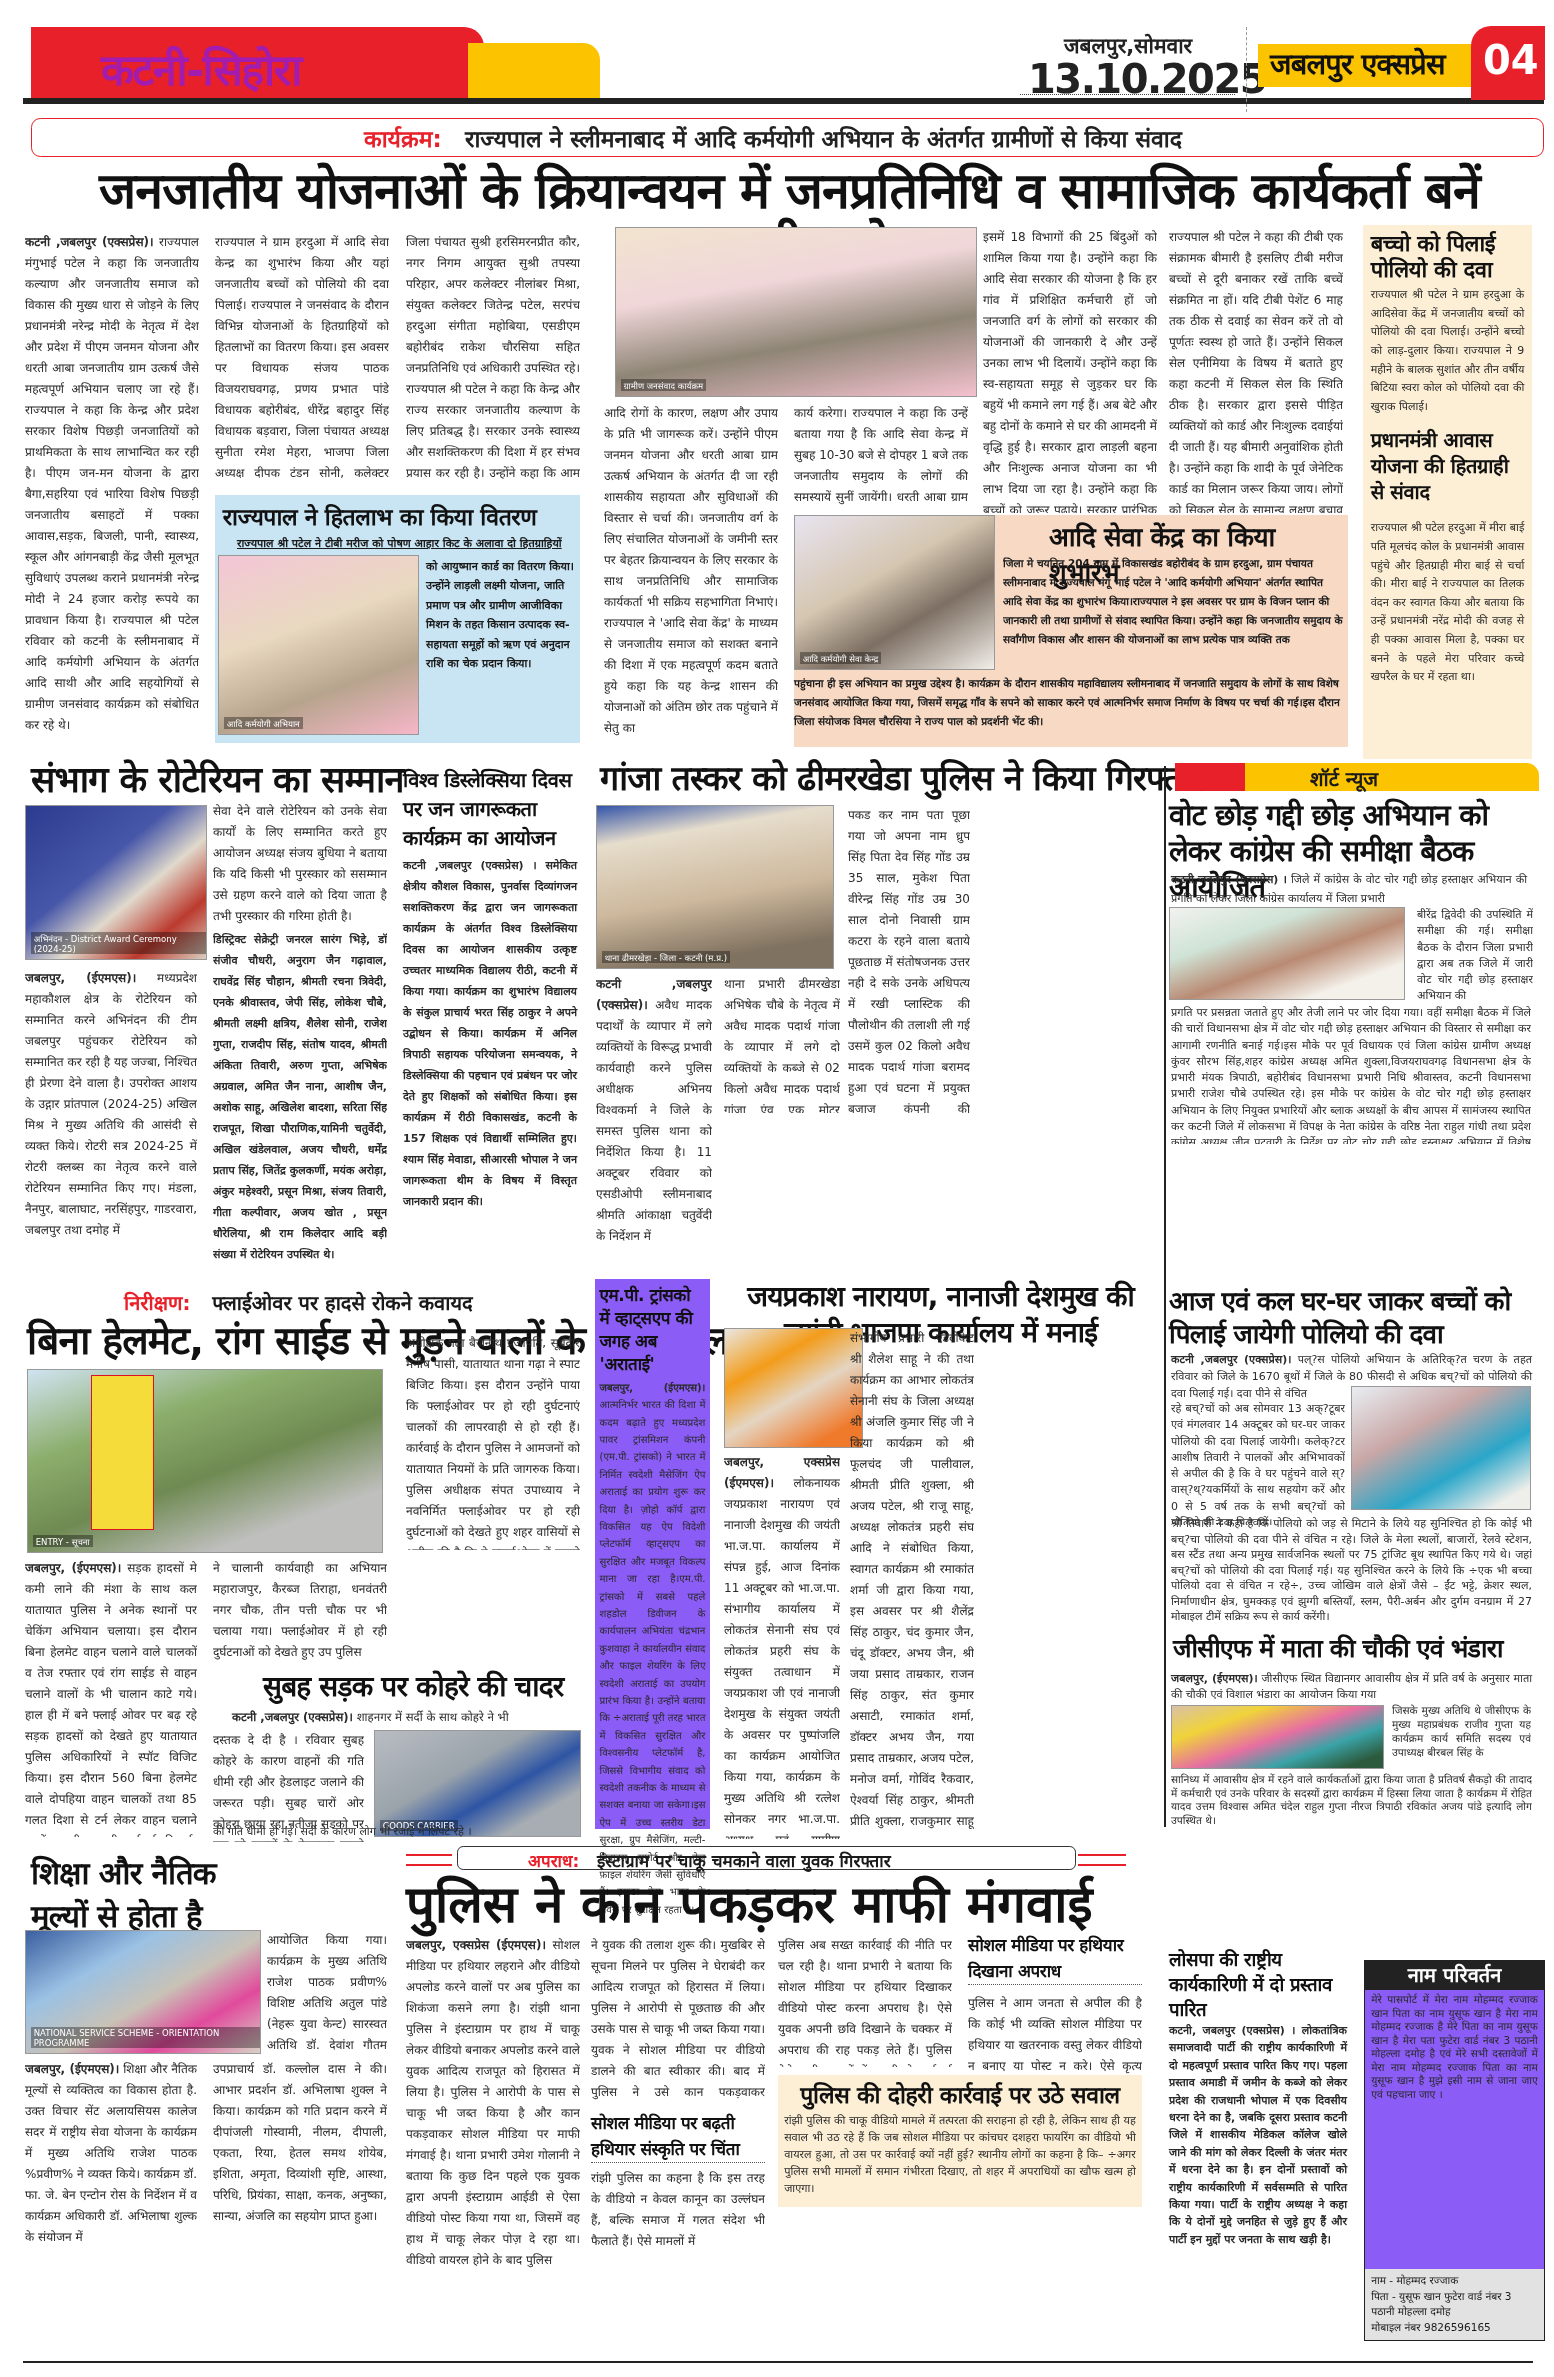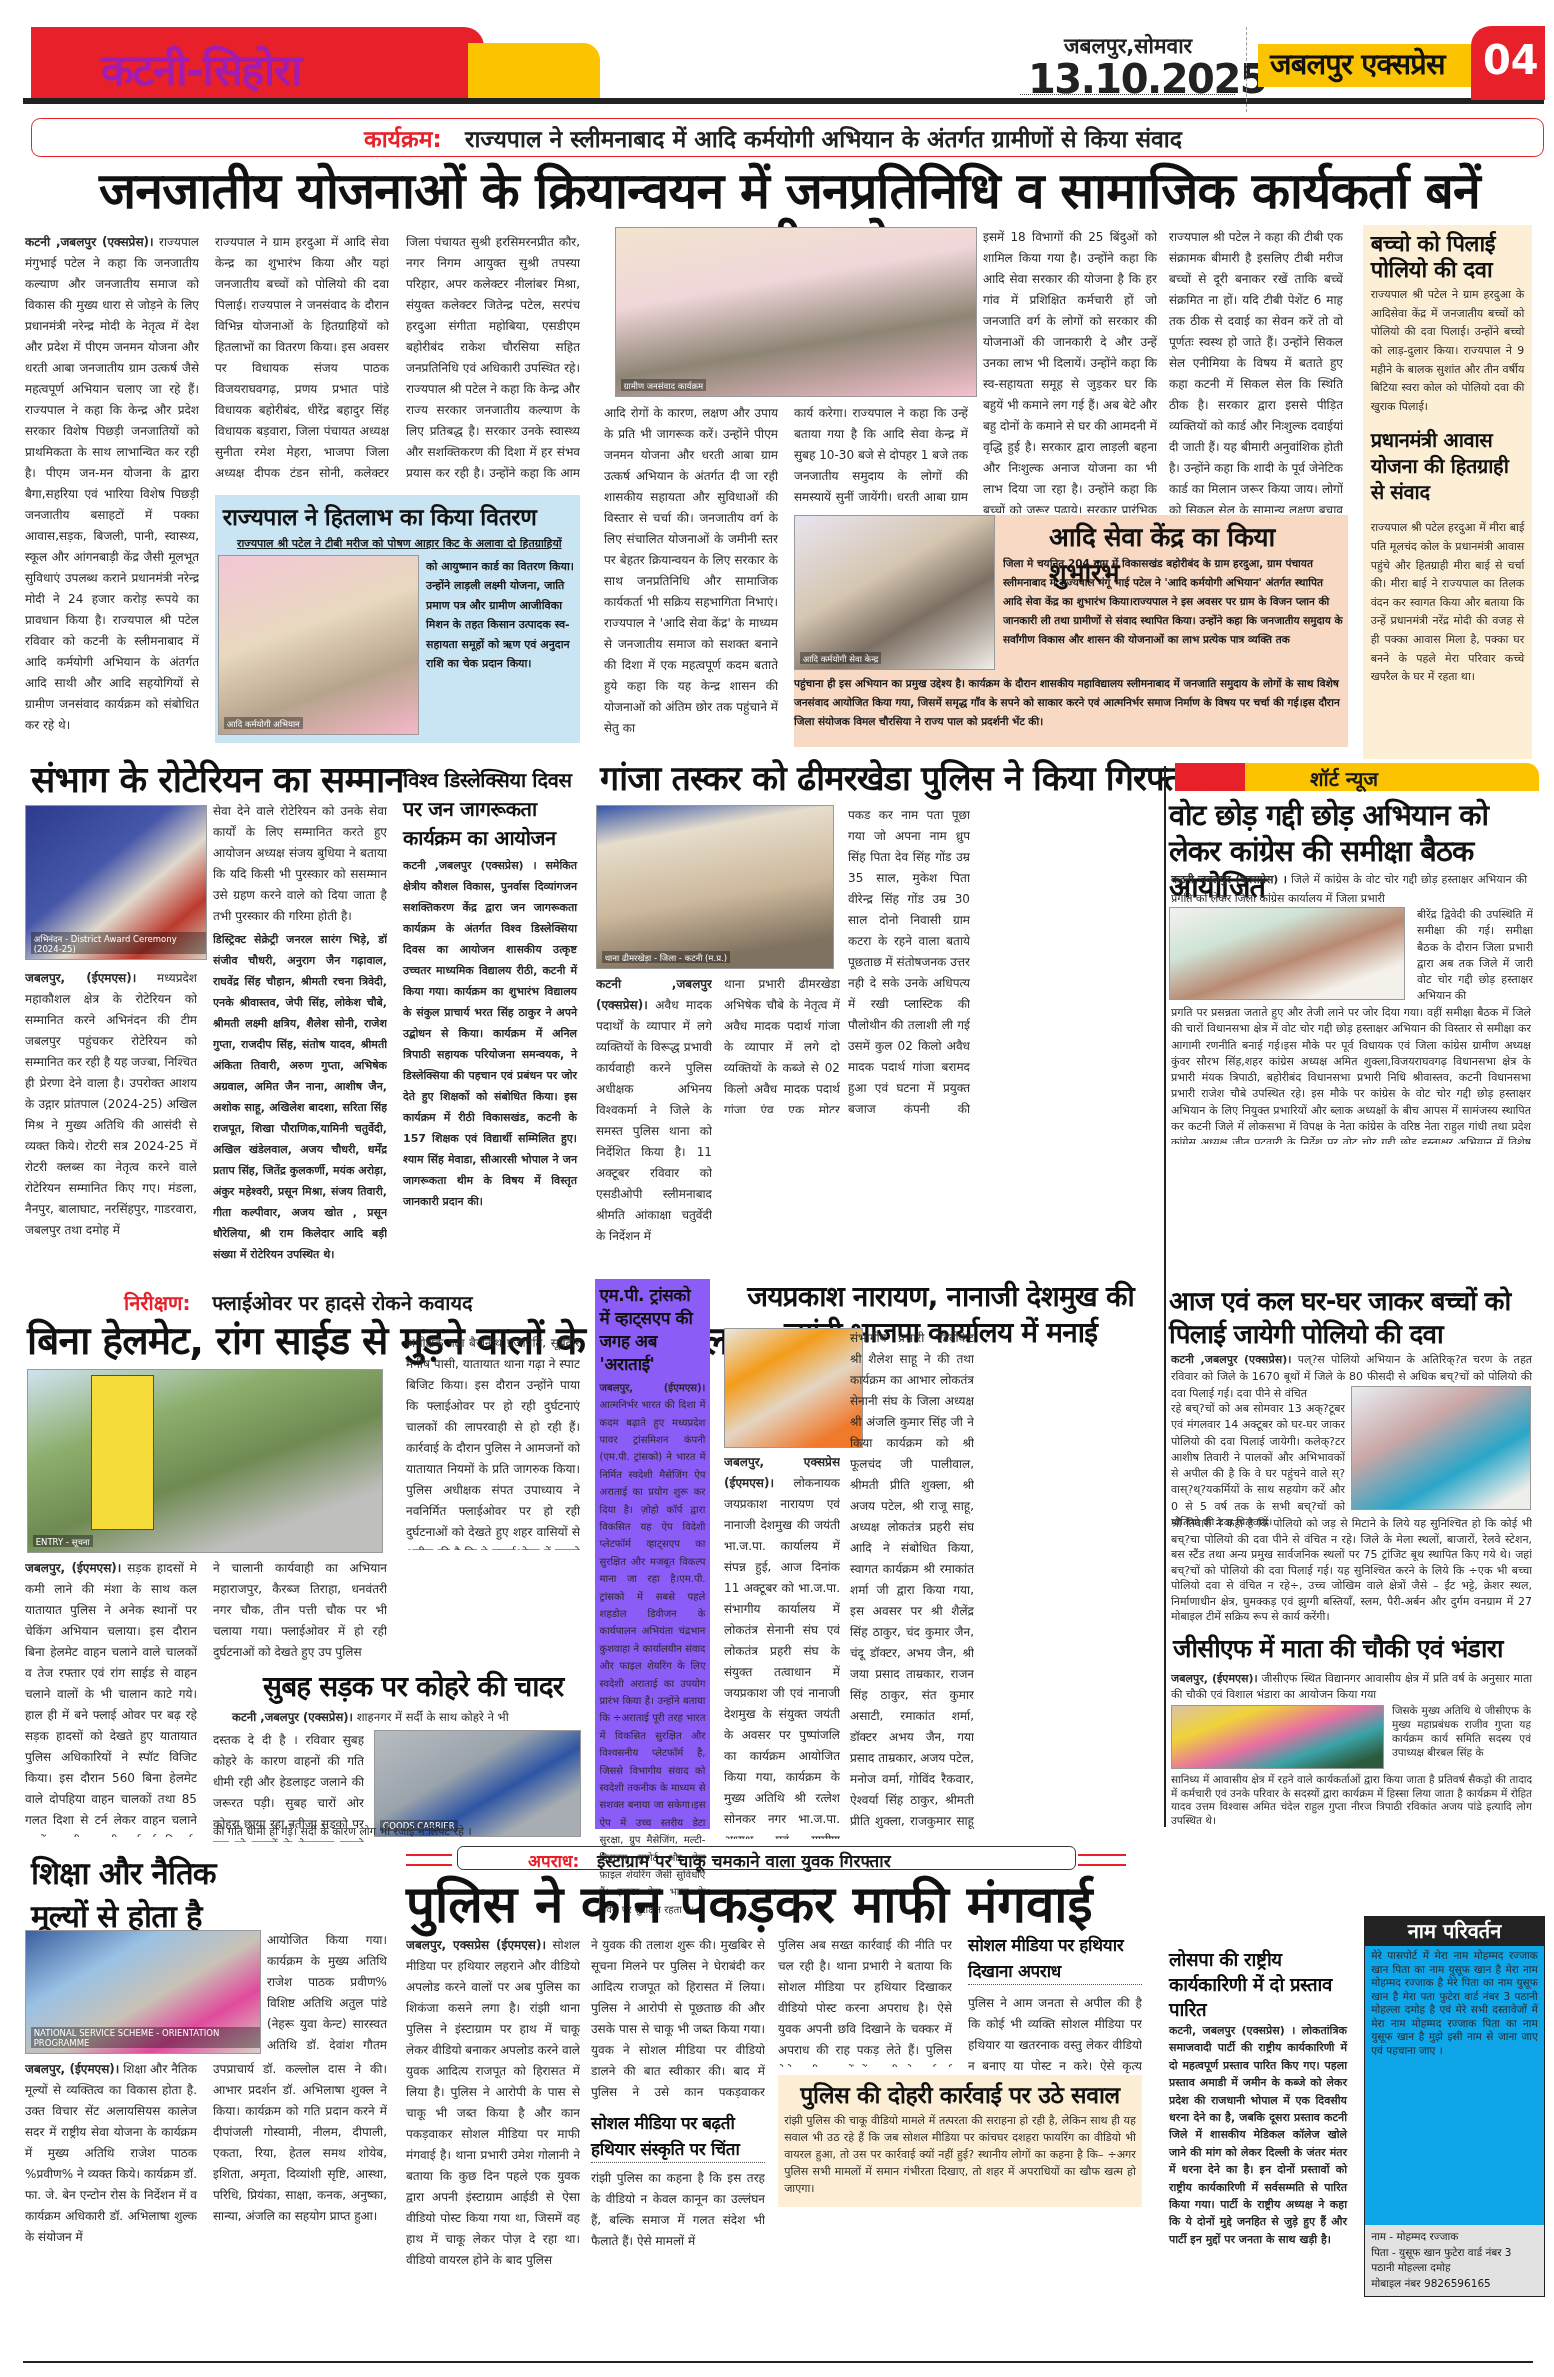--- a/index.html
+++ b/index.html
@@ -245,21 +245,21 @@
 </div>
 
 <div class="abs" style="left:1169px;top:1947px;width:178px;">
   <div class="subhl" style="font-size:18.6px;line-height:25px;">लोसपा की राष्ट्रीय कार्यकारिणी में दो प्रस्ताव पारित</div>
   <div class="txt" style="font-size:11px;font-weight:bold;line-height:17.4px;">
     <span>कटनी, जबलपुर (एक्सप्रेस) ।</span>
     <span>लोकतांत्रिक समाजवादी पार्टी की राष्ट्रीय कार्यकारिणी में दो महत्वपूर्ण प्रस्ताव पारित किए गए। पहला प्रस्ताव अमाडी में जमीन के कब्जे को लेकर प्रदेश की राजधानी भोपाल में एक दिवसीय धरना देने का है, जबकि दूसरा प्रस्ताव कटनी जिले में शासकीय मेडिकल कॉलेज खोले जाने की मांग को लेकर दिल्ली के जंतर मंतर में धरना देने का है। इन दोनों प्रस्तावों को राष्ट्रीय कार्यकारिणी में सर्वसम्मति से पारित किया गया। पार्टी के राष्ट्रीय अध्यक्ष ने कहा कि ये दोनों मुद्दे जनहित से जुड़े हुए हैं और पार्टी इन मुद्दों पर जनता के साथ खड़ी है।</span>
   </div>
 </div>
 
-<div class="abs" style="left:1364px;top:1916px;width:181px;height:381px;border:1.5px solid #222;background:#0ea5e9;">
+<div class="abs" style="left:1364px;top:1960px;width:181px;height:381px;border:1.5px solid #222;background:#8b5cf6;">
   <div style="background:#222;height:29px;text-align:center;color:#fff;font-size:20px;font-weight:bold;line-height:29px;">नाम परिवर्तन</div>
   <div class="txt" style="padding:3.1px 6.2px;font-size:10.5px;line-height:13.5px;">मेरे पासपोर्ट में मेरा नाम मोहम्मद रज्जाक खान पिता का नाम युसूफ खान है मेरा नाम मोहम्मद रज्जाक है मेरे पिता का नाम युसूफ खान है मेरा पता फुटेरा वार्ड नंबर 3 पठानी मोहल्ला दमोह है एवं मेरे सभी दस्तावेजों में मेरा नाम मोहम्मद रज्जाक पिता का नाम युसूफ खान है मुझे इसी नाम से जाना जाए एवं पहचाना जाए ।</div>
   <div class="boxgrey" style="position:absolute;left:0;bottom:0;width:100%;padding:4.6px 6.2px;font-size:10.5px;line-height:15.5px;">
     <div>नाम - मोहम्मद रज्जाक</div>
     <div>पिता - युसूफ खान फुटेरा वार्ड नंबर 3 पठानी मोहल्ला दमोह</div>
     <div>मोबाइल नंबर 9826596165</div>
   </div>
 </div>
 
 <div class="hrule" style="left:23px;top:2361px;width:1510px;"></div>

